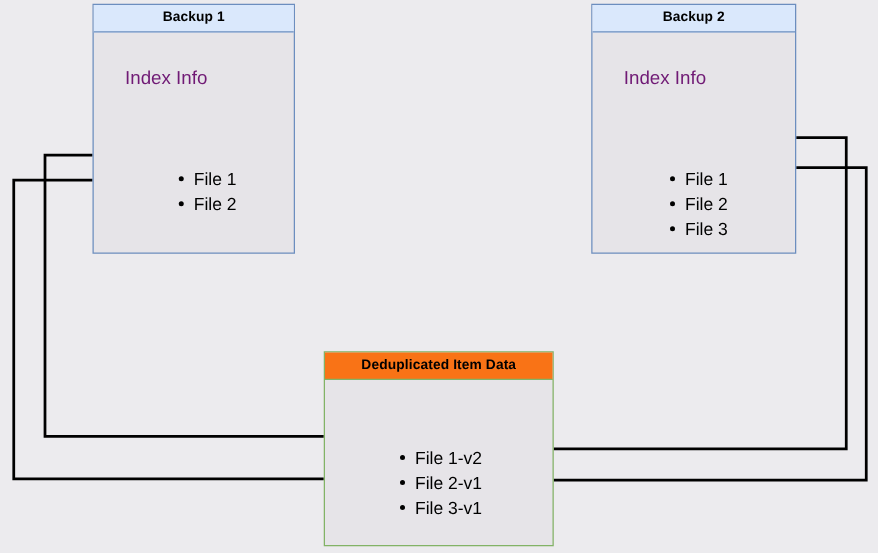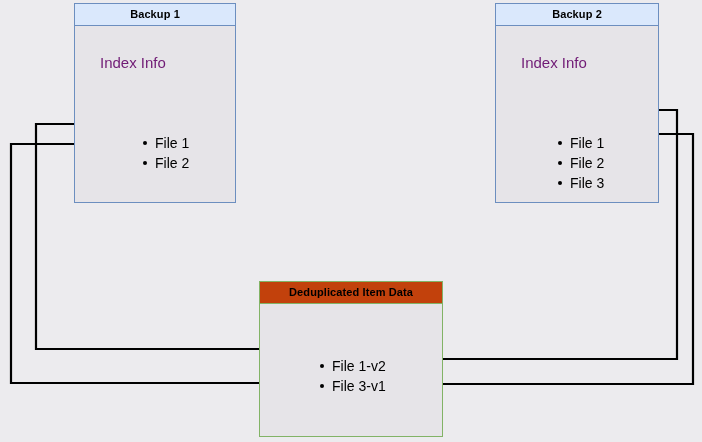--- a/index.html
+++ b/index.html
@@ -45,21 +45,21 @@
     font-size: 11px;
     font-weight: bold;
     color: #000000;
     letter-spacing: 0.1px;
   }
   .node.blue .node-header {
     background: #dae8fc;
     border-bottom: 1.4px solid #6c8ebf;
   }
   .node.green .node-header {
-    background: #c2410c;
+    background: #f97316;
     border-bottom: 1.4px solid #82b366;
   }
   .node-body {
     position: relative;
     height: calc(100% - 22px);
   }
   .body-title {
     position: absolute;
     font-size: 15px;
     color: #701a75;
@@ -83,21 +83,21 @@
     content: "";
     position: absolute;
     left: 2px;
     top: 8px;
     width: 4px;
     height: 4px;
     border-radius: 50%;
     background: #000000;
   }
   #backup1 { left: 74px; top: 3px; width: 162px; height: 200px; }
-  #backup2 { left: 495px; top: 3px; width: 164px; height: 200px; }
+  #backup2 { left: 473px; top: 3px; width: 164px; height: 200px; }
   #dedup   { left: 259px; top: 281px; width: 184px; height: 156px; }
   #backup1 .body-title { left: 25px; top: 28px; }
   #backup2 .body-title { left: 25px; top: 28px; }
   #backup1 .file-list  { left: 50px; top: 91px; }
   #backup2 .file-list  { left: 44px; top: 91px; }
   #dedup   .file-list  { left: 42px; top: 36px; }
 </style>
 </head>
 <body>
 
@@ -140,18 +140,19 @@
         <li>File 3</li>
       </ul>
     </div>
   </div>
 
   <div class="node green" id="dedup">
     <div class="node-header">Deduplicated Item Data</div>
     <div class="node-body">
       <ul class="file-list">
         <li>File 1-v2</li>
+        <li>File 2-v1</li>
         <li>File 3-v1</li>
       </ul>
     </div>
   </div>
 
 </div>
 
 </body></html>

